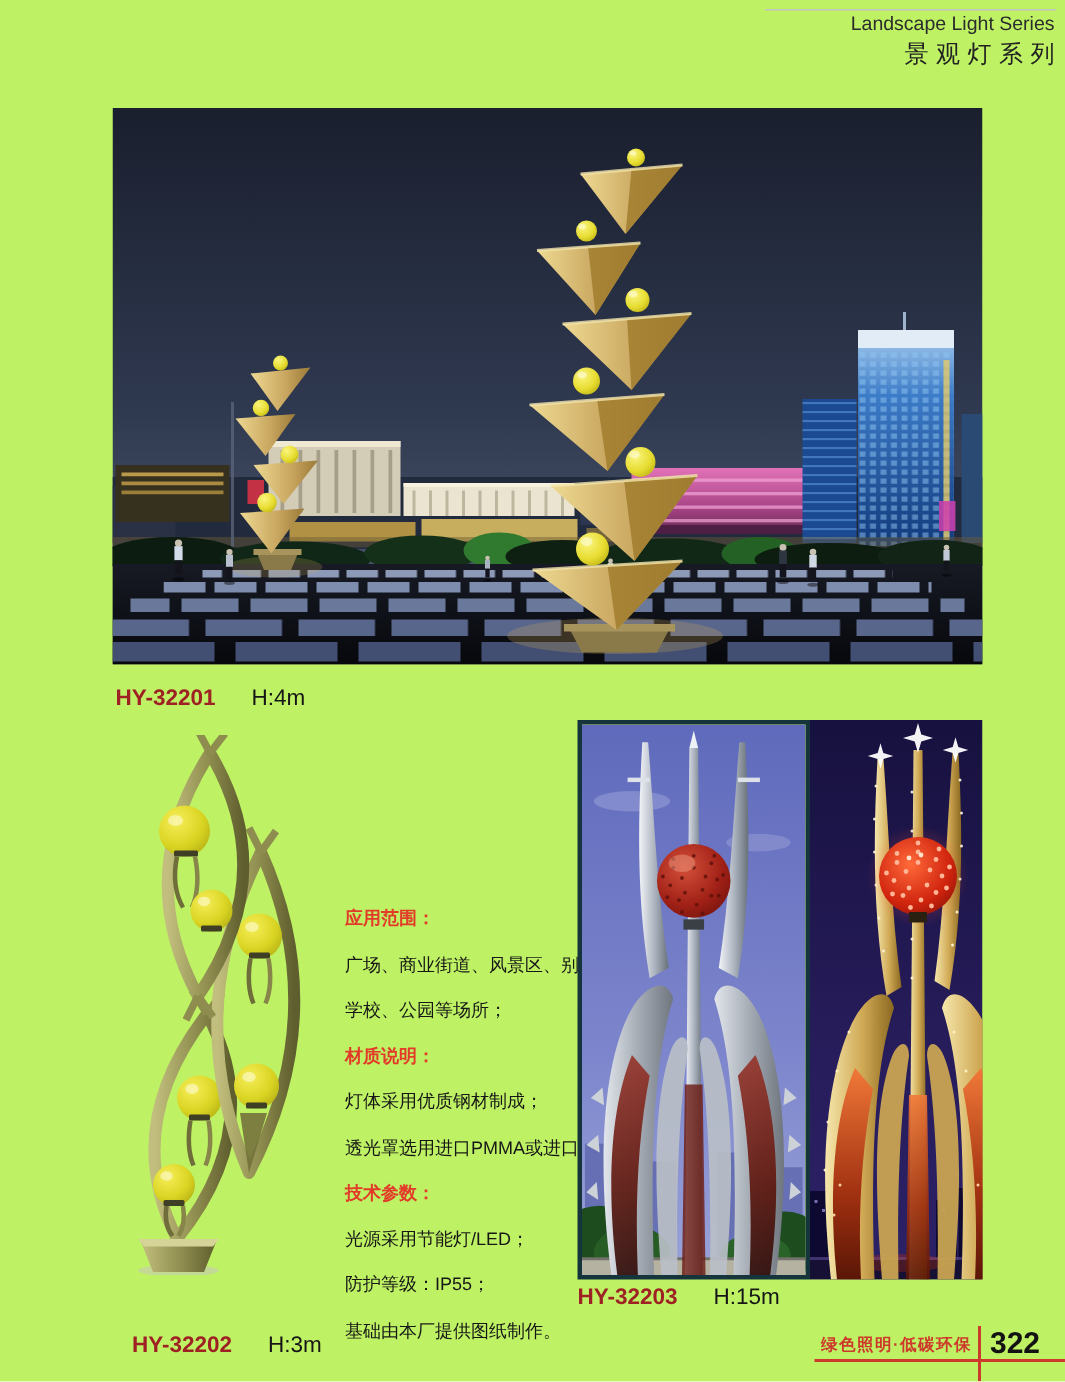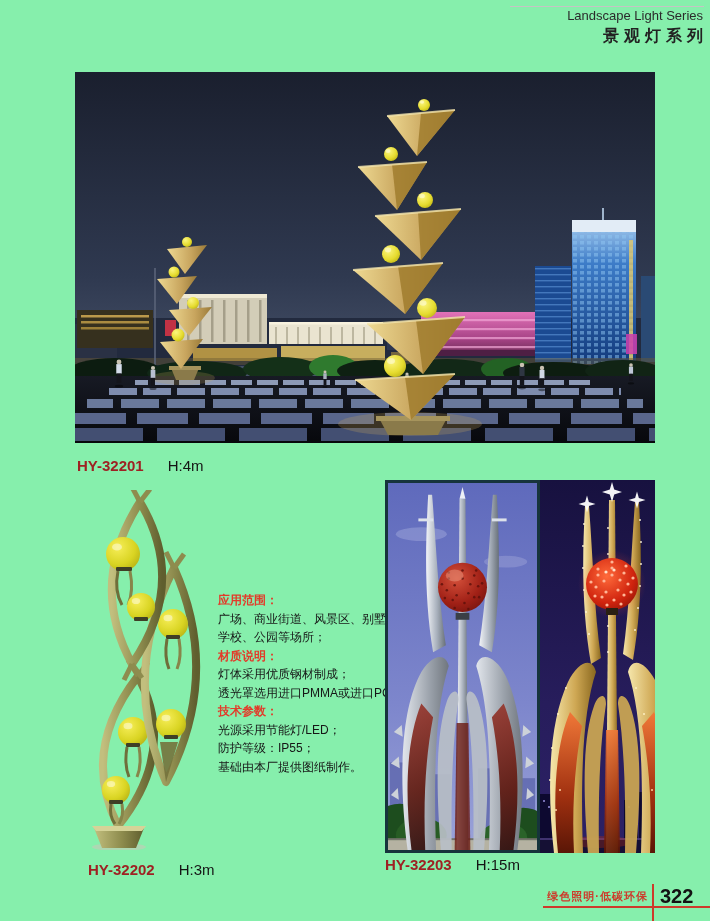--- a/index.html
+++ b/index.html
@@ -1,40 +1,40 @@
 <!DOCTYPE html>
 <html><head>
 <meta charset="utf-8">
 <style>
   html,body { margin:0; padding:0; background:#ffffff; }
-  .page { position:relative; width:710px; height:921px; background:#86efac;
+  .page { position:relative; width:710px; height:921px; background:#bef264;
           font-family:"Liberation Sans", sans-serif; overflow:hidden; }
   .abs { position:absolute; }
 
   .top-rule { top:6px; left:510px; width:194px; height:1px; background:#c4c4c4; }
   .series-en { top:8px; right:7px; font-size:13px; color:#2b2b2b; }
-  .series-zh { top:26px; right:2px; font-size:16px; font-weight:bold; color:#222;
+  .series-zh { top:26px; right:2px; font-size:16px; font-weight:normal; color:#222;
                letter-spacing:5px; }
 
   figure { margin:0; padding:0; position:absolute; }
   figure svg { display:block; }
   .photo-main   { left:75px;  top:72px;  }
   .photo-p2     { left:66px;  top:490px; }
   .photo-l3     { left:385px; top:480px; border:3px solid #16343c; box-sizing:border-box; }
   .photo-r3     { left:540px; top:480px; }
 
   .model-label { font-size:15px; color:#141414; white-space:nowrap; }
   .model-label .model { color:#9e2123; font-weight:bold; }
   .model-label .ht { margin-left:24px; color:#151515; }
   .lbl1 { left:77px;  top:457px; }
-  .lbl2 { left:88px;  top:861px; }
+  .lbl2 { left:88px;  top:888px; }
   .lbl3 { left:385px; top:856px;text-align:center; }
 
   .specs { left:218px; top:591px; width:172px; }
-  .specs p { margin:0; font-size:12px; line-height:18.5px; color:#161616; white-space:nowrap; }
+  .specs p { margin:12px; font-size:12px; line-height:18.5px; color:#161616; white-space:nowrap; }
   .specs p.red { color:#e23b2a; font-weight:bold; }
 
   .footer-slogan { top:889px; right:62px; font-size:11px; font-weight:bold;
                    color:#cd3a2b; letter-spacing:1px;margin-left:38px; }
   .footer-vline  { left:652px; top:884px; width:2px; height:37px; background:#cd3a2b; }
   .footer-page   { left:660px; top:885px; font-size:20px; font-weight:bold; color:#131313; }
   .footer-hline  { left:543px; top:906px; width:167px; height:2px; background:#cd3a2b; }
 </style>
 </head>
 <body>

